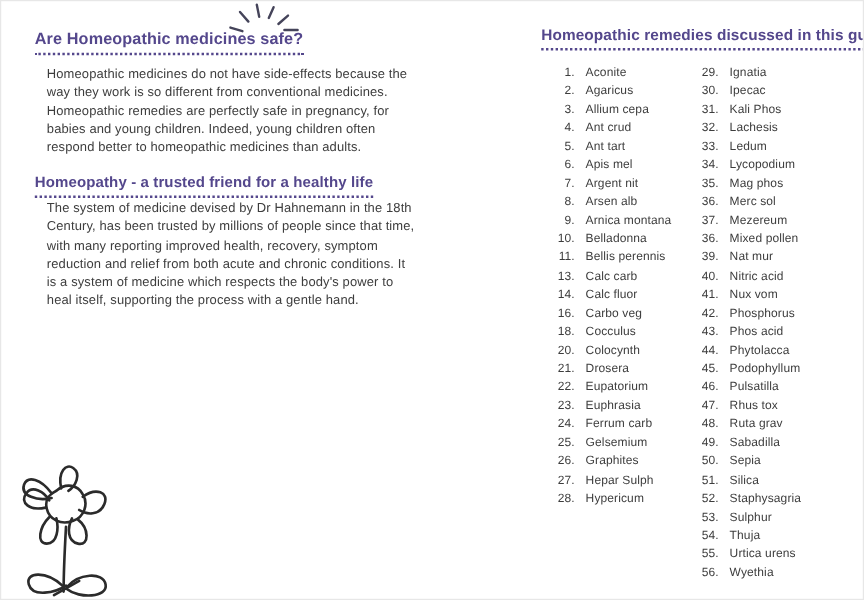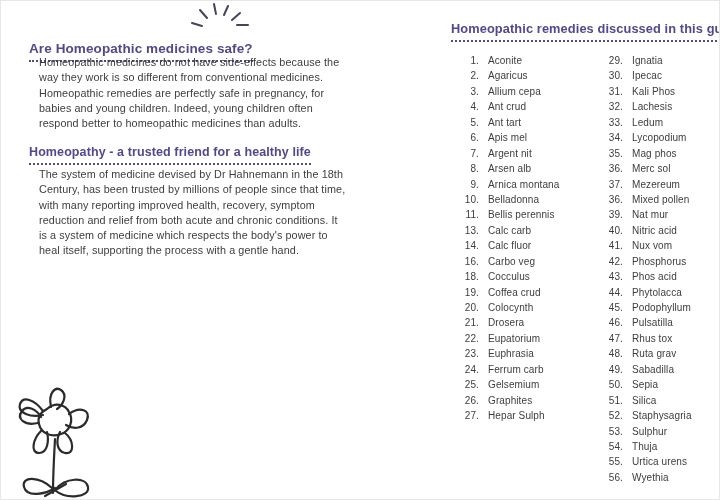--- a/index.html
+++ b/index.html
@@ -18,42 +18,42 @@
 
   .section-heading {
     display:inline-block;
     font-weight:bold;
     color:#54478c;
     padding-bottom:4px;
     border-bottom:2px dotted #54478c;
     letter-spacing:0.1px;
     white-space:nowrap;
   }
-  #safety-heading   { position:absolute; left:28px; top:40px;  font-size:13.5px; }
+  #safety-heading   { position:absolute; left:28px; top:24px;  font-size:13.5px; }
   #trusted-heading  { position:absolute; left:28px; top:144px; font-size:12.5px; }
   #remedies-heading { position:absolute; left:10px; top:20px;  font-size:12.8px; }
 
   .body-par {
     position:absolute;
     left:38px;
     width:307px;
     font-size:10.8px;
     line-height:15.3px;
     letter-spacing:0.1px;
     color:#3d3d3d;
   }
   #safety-par  { top:54px; }
   #trusted-par { top:166px; }
 
   #sparkle { position:absolute; left:185px; top:0px; }
   #flower  { position:absolute; left:2px;  top:380px; }
 
   .remedy-col { position:absolute; top:54px; list-style:none; }
   #remedies-col1 { left:16px;  }
-  #remedies-col2 { left:160px; }
+  #remedies-col2 { left:136px; }
   .remedy-col li {
     height:15.45px;
     display:flex;
     align-items:baseline;
     font-size:10px;
     letter-spacing:0.1px;
   }
   .remedy-num  { width:22px; text-align:right; flex:0 0 22px; }
   .remedy-name { margin-left:9px; white-space:nowrap; }
 </style>
@@ -183,24 +183,20 @@
         <span class="remedy-num">16.</span>
         <span class="remedy-name">Carbo veg</span>
       </li>
 
 
       <li>
         <span class="remedy-num">18.</span>
         <span class="remedy-name">Cocculus</span>
       </li>
 
-      <li>
-        <span class="remedy-num">19.</span>
-        <span class="remedy-name">Coffea crud</span>
-      </li>
 
       <li>
         <span class="remedy-num">20.</span>
         <span class="remedy-name">Colocynth</span>
       </li>
 
       <li>
         <span class="remedy-num">21.</span>
         <span class="remedy-name">Drosera</span>
       </li>
@@ -228,20 +224,24 @@
       <li>
         <span class="remedy-num">26.</span>
         <span class="remedy-name">Graphites</span>
       </li>
 
       <li>
         <span class="remedy-num">27.</span>
         <span class="remedy-name">Hepar Sulph</span>
       </li>
 
+      <li>
+        <span class="remedy-num">28.</span>
+        <span class="remedy-name">Hypericum</span>
+      </li>
     </ul>
 
   <ul class="remedy-col" id="remedies-col2">
 
       <li>
         <span class="remedy-num">29.</span>
         <span class="remedy-name">Ignatia</span>
       </li>
 
       <li>

